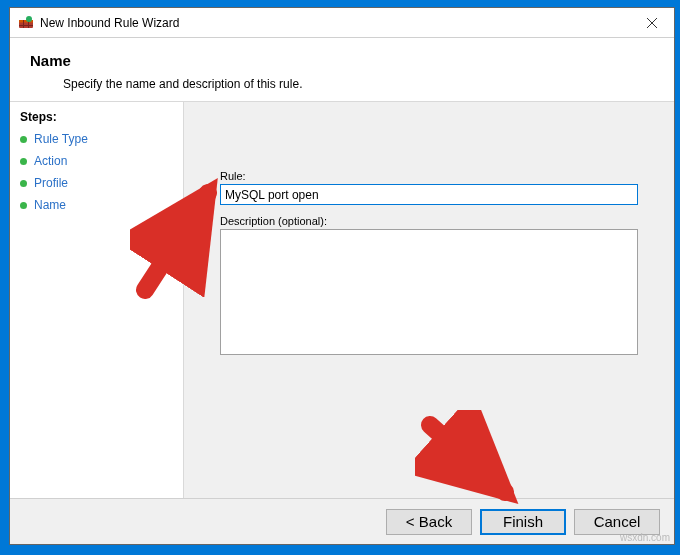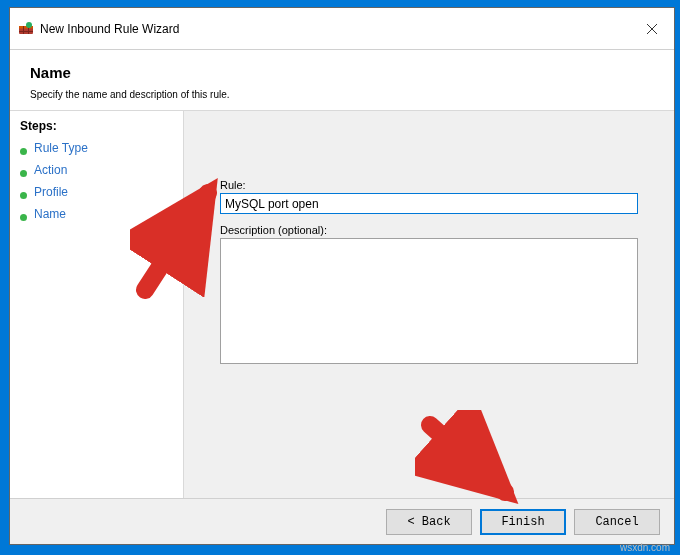--- a/index.html
+++ b/index.html
@@ -14,21 +14,21 @@
     }
     .window {
       position: absolute;
       top: 7px; left: 9px; right: 5px; bottom: 10px;
       background: #fff;
       border: 1px solid #646464;
       display: flex;
       flex-direction: column;
     }
     .title-bar {
-      height: 42px;
+      height: 30px;
       display: flex;
       align-items: center;
       border-bottom: 1px solid #d0d0d0;
       background: #fff;
     }
     .title-icon {
       width: 16px; height: 16px;
       margin: 0 6px 0 8px;
       display: flex; align-items: center; justify-content: center;
     }
@@ -37,40 +37,40 @@
       width: 45px; height: 100%;
       display: flex; align-items: center; justify-content: center;
       font-size: 14px; color: #333;
     }
     .header-zone {
       padding: 14px 20px 10px 20px;
       border-bottom: 1px solid #d9d9d9;
       background: #fff;
     }
     .header-zone h1 { font-size: 15px; font-weight: 700; color: #000; margin-bottom: 8px; }
-    .header-zone p { font-size: 10px; color: #000; }
+    .header-zone p { font-size: 12px; color: #000; margin-left: 33px; }
     .body {
       flex: 1;
       display: flex;
       background: #fdba74;
     }
     .steps-panel {
       width: 174px;
       background: #fff;
       border-right: 1px solid #d9d9d9;
       padding: 6px 0 0 0;
     }
     .steps-header {
       font-size: 12px; font-weight: 700;
       padding: 2px 10px 4px 10px;
       color: #000;
     }
     .step-item {
       display: flex;
-      align-items: flex-end;
+      align-items: center;
       padding: 4px 10px;
       gap: 7px;
     }
     .bullet {
       width: 7px; height: 7px;
       border-radius: 50%;
       background: #3ab54a;
       flex: none;
     }
     .step-label { color: #2b71c7; font-size: 12px; }
@@ -108,36 +108,36 @@
       display: flex;
       justify-content: flex-end;
       align-items: center;
       padding-right: 14px;
       gap: 8px;
     }
     .btn {
       min-width: 86px; height: 26px;
       border: 1px solid #adadad;
       background: #e1e1e1;
-      font-size: 12px;
-      font-family: Liberation Mono, monospace;
+      font-size: 15px;
+      font-family: Liberation Sans, sans-serif;
       color: #000;
       cursor: pointer;
     }
     .btn.primary { border: 2px solid #0078d7; text-align: center; }
     
     .arrow {
       position: absolute;
       pointer-events: none;
       z-index: 50;
     }
     .watermark {
       position: absolute;
       right: 10px;
-      bottom: 2px;
+      bottom: 12px;
       font-size: 10px;
       color: #bbb;
       font-family: Arial, sans-serif;
       z-index: 60;
     }
   </style>
 </head>
 <body>
 
 <div class="window">

